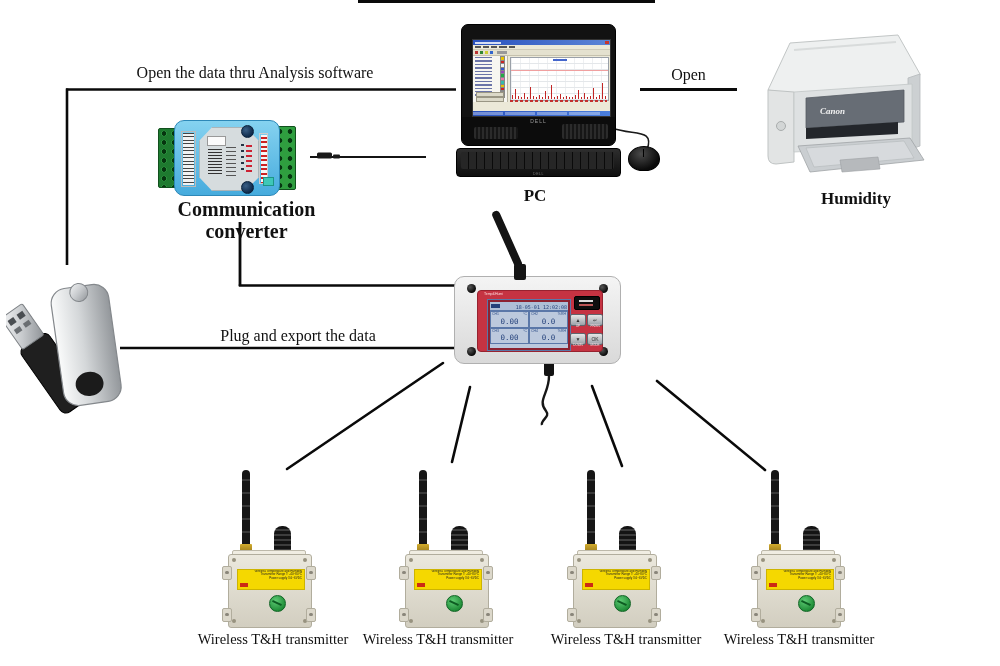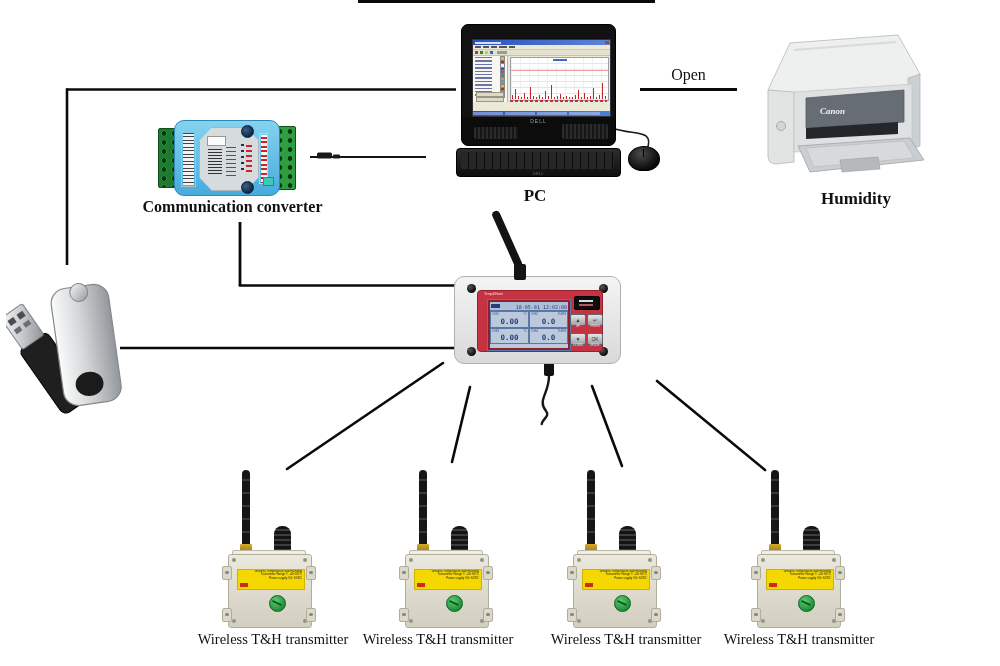--- a/index.html
+++ b/index.html
@@ -88,21 +88,21 @@
   .th-title{position:absolute;left:6px;top:1px;font-size:3.5px;color:#ffd7db;font-family:"Liberation Sans",sans-serif;}
   .lcd{position:absolute;left:10px;top:9px;width:78px;height:46px;background:#bcc9dd;border:2px solid #8c2230;outline:1px solid #5a77a8;}
   .lcd-top{position:absolute;left:0;top:0;width:100%;height:8px;background:#aebfd6;border-bottom:1px solid #5a77a8;}
   .lcd-top .icon{position:absolute;left:1px;top:1.5px;width:9px;height:4.5px;background:#23407a;}
   .lcd-top .dt{position:absolute;right:1px;top:1.5px;font-size:5px;color:#23407a;font-family:"DejaVu Sans Mono",monospace;}
   .lcd-grid{position:absolute;left:0;top:9px;width:100%;height:33px;display:grid;grid-template-columns:1fr 1fr;grid-template-rows:1fr 1fr;}
   .lcd-cell{position:relative;border:.5px solid #5a77a8;}
   .lcd-cell .ch{position:absolute;left:1px;top:0;font-size:3.5px;color:#31508a;font-family:"Liberation Sans",sans-serif;}
   .lcd-cell .un{position:absolute;right:1px;top:0;font-size:3.5px;color:#31508a;font-family:"Liberation Sans",sans-serif;}
   .lcd-cell .val{position:absolute;left:0;bottom:1px;width:100%;text-align:center;font-size:7.5px;color:#23407a;
-                 font-family:"DejaVu Sans Mono",monospace;font-weight:bold;}
+                 font-family:"DejaVu Sans Mono",monospace;}
   .usbport{position:absolute;left:96px;top:5px;width:24px;height:12px;background:#0e0e0e;border-radius:2px;border:1px solid #000;}
   .usbport i{position:absolute;left:4px;top:3px;width:14px;height:2px;background:#ddd;}
   .usbport em{position:absolute;left:4px;top:7px;width:14px;height:1.5px;background:#b55;}
   .thbtns{position:absolute;left:92px;top:23px;width:30px;height:34px;display:grid;grid-template-columns:14px 14px;
           grid-column-gap:3px;grid-row-gap:4px;}
   .thbtn{position:relative;width:14px;height:10px;background:linear-gradient(180deg,#e6e6e6,#9aa1a8);
          border:.5px solid #5f666d;border-radius:2px;text-align:center;font-size:5px;line-height:10px;color:#333;
          font-family:"Liberation Sans",sans-serif;}
   .thbtn .bl{position:absolute;left:-2px;top:10px;width:18px;text-align:center;font-size:3px;color:#ffe2e5;line-height:1;}
   .antenna{position:absolute;left:61px;top:-70px;width:8px;height:60px;background:#141414;border-radius:4px 4px 2px 2px;
@@ -521,21 +521,23 @@
         <i></i>
       </div>
     <div class="w-tab" style="left:80px;top:96px">
         <i></i>
       </div>
     <div class="w-tab" style="left:80px;top:138px">
         <i></i>
       </div>
     </div>
 
+  <div class="lbl" style="left:60px;top:64px;width:390px;font-size:16px">Open the data thru Analysis software</div>
   <div class="lbl" style="left:640px;top:66px;width:97px;font-size:16px">Open</div>
-  <div class="lbl bold" style="left:135px;top:198px;width:195px;font-size:16px">Communication converter</div>
+  <div class="lbl" style="left:120px;top:327px;width:356px;font-size:16px">Plug and export the data</div>
+  <div class="lbl bold" style="left:149px;top:198px;width:195px;font-size:20px">Communication converter</div>
   <div class="lbl bold" style="left:495px;top:187px;width:80px;font-size:17px">PC</div>
   <div class="lbl bold" style="left:800px;top:190px;width:112px;font-size:17px">Humidity</div>
   <div class="lbl" style="left:188px;top:632px;width:170px;font-size:14.5px">Wireless T&amp;H transmitter</div>
   <div class="lbl" style="left:353px;top:632px;width:170px;font-size:14.5px">Wireless T&amp;H transmitter</div>
   <div class="lbl" style="left:541px;top:632px;width:170px;font-size:14.5px">Wireless T&amp;H transmitter</div>
   <div class="lbl" style="left:714px;top:632px;width:170px;font-size:14.5px">Wireless T&amp;H transmitter</div>
 </div>
 
 </body></html>

